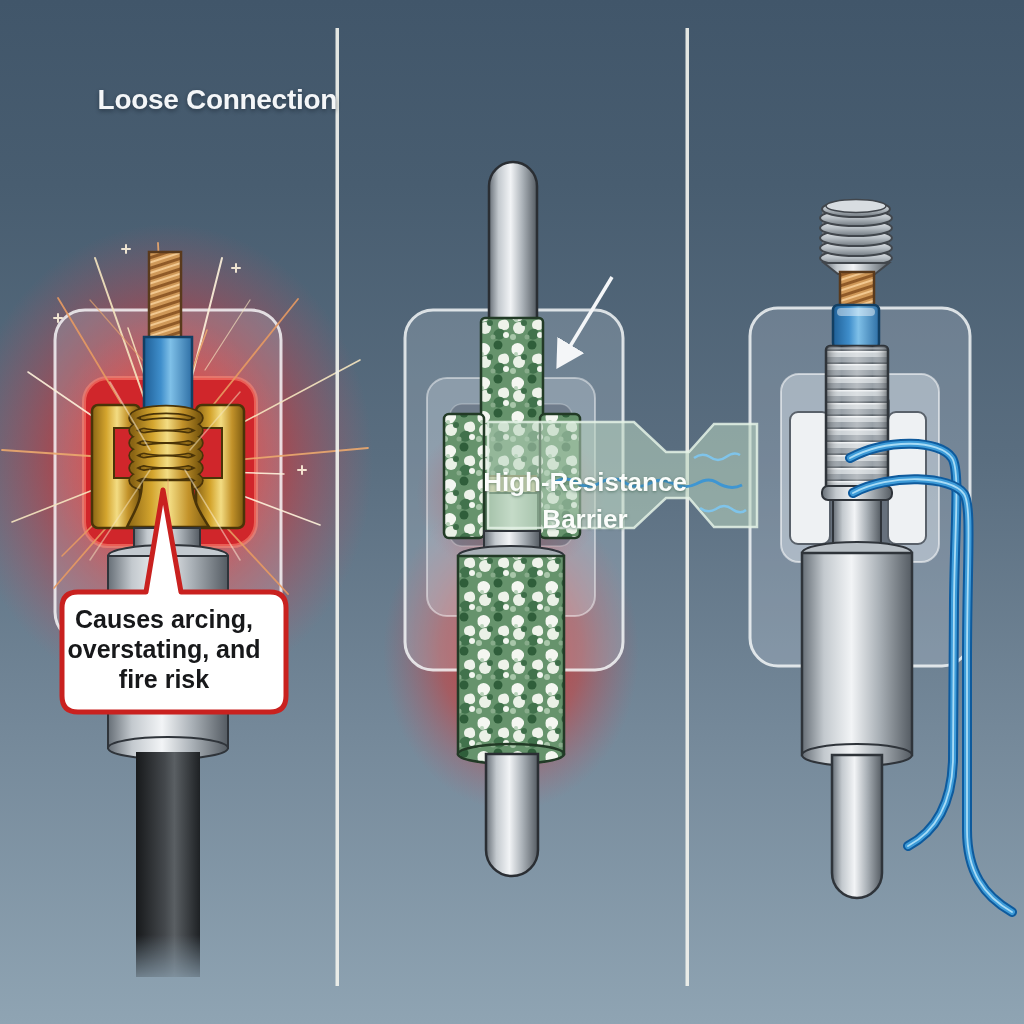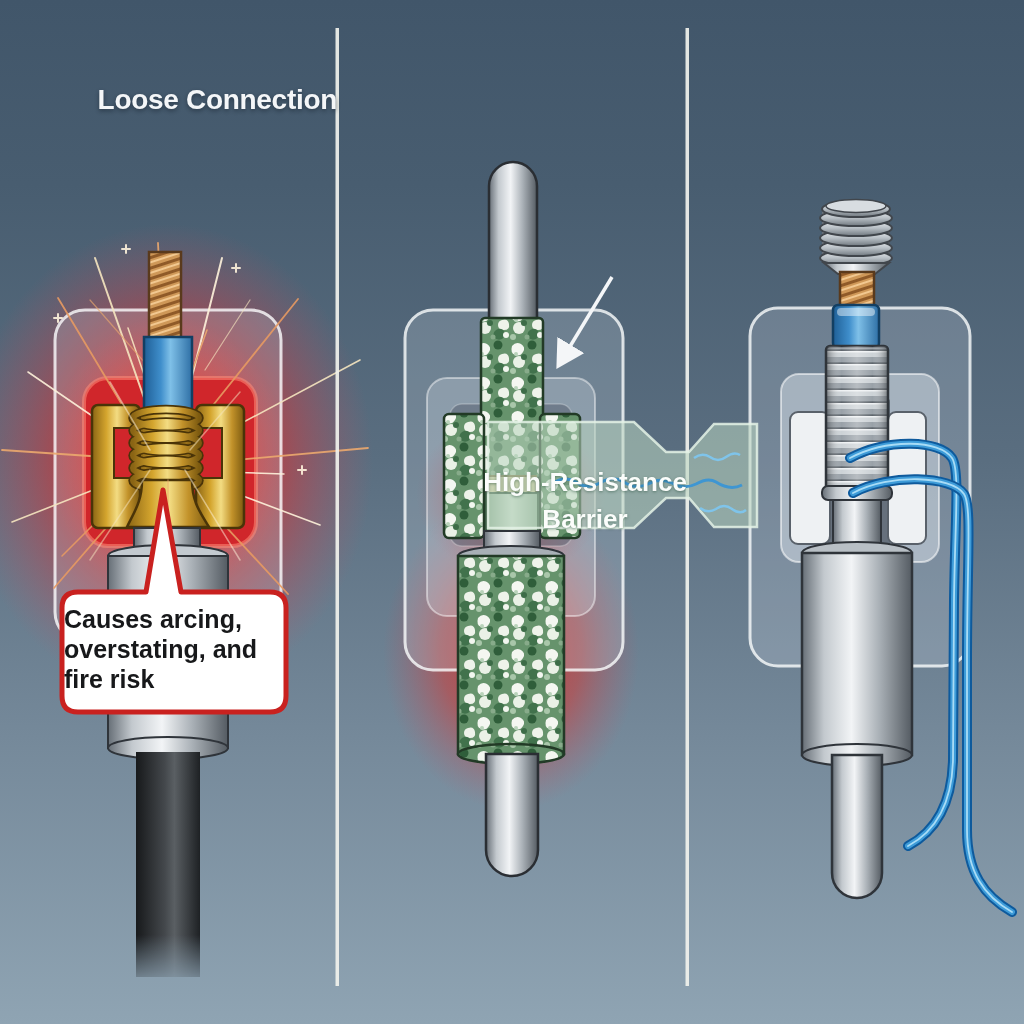--- a/index.html
+++ b/index.html
@@ -11,21 +11,21 @@
   .art{position:absolute;left:0;top:0;z-index:1;}
   .overlay{position:absolute;z-index:2;pointer-events:none;}
   .panel-title{
     top:84px;text-align:right;color:#f4f6f8;font-weight:bold;font-size:28px;
     letter-spacing:-0.3px;text-shadow:0 2px 4px rgba(10,20,30,.45);
   }
   .t-left{left:0;width:337px;}
   .t-mid{left:337px;width:350px;}
   .t-right{left:687px;width:337px;}
   .callout-text{
-    left:64px;top:604px;width:200px;text-align:left;
+    left:64px;top:604px;width:200px;text-align:center;
     color:#17181a;font-weight:bold;font-size:25px;line-height:30px;
     white-space:pre-line;
   }
   .banner-text{
     left:455px;top:437px;width:260px;text-align:center;
     color:#fbfdfb;font-weight:bold;font-size:26px;line-height:37px;
     white-space:pre-line;text-shadow:0 1px 3px rgba(40,80,60,.55);margin-top:27px;
   }
 </style>
 </head>

